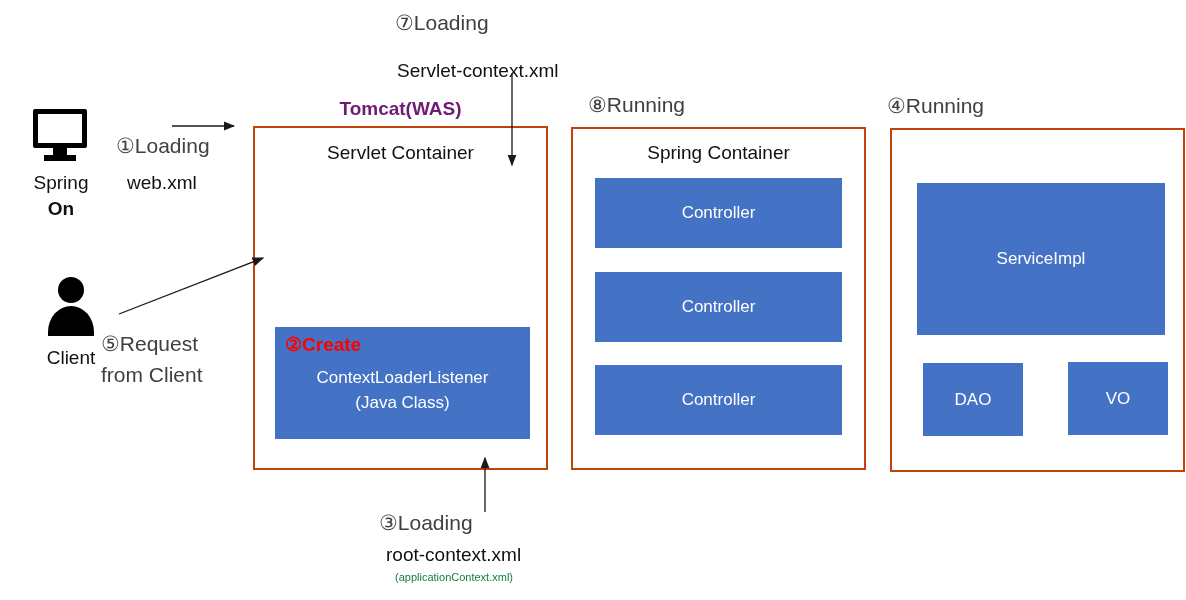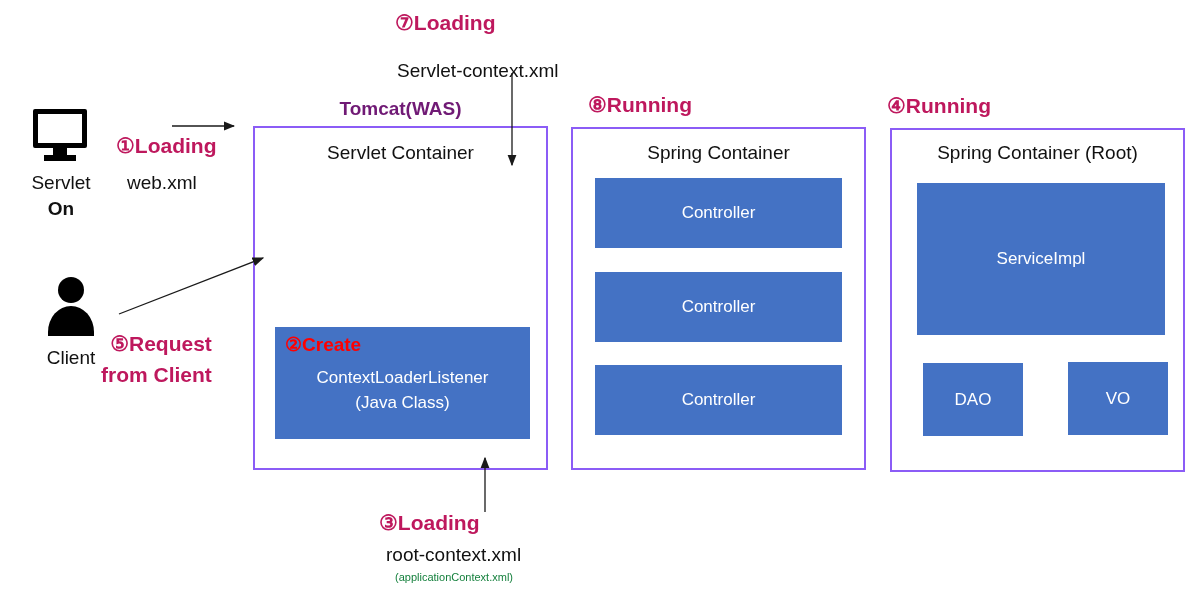--- a/index.html
+++ b/index.html
@@ -3,28 +3,28 @@
 <meta charset="utf-8">
 <style>
   * { margin:0; padding:0; box-sizing:border-box; }
   html,body { background:#ffffff; }
   body { font-family:"Liberation Sans", sans-serif; color:#0d0d0d; }
 
   .canvas { position:relative; width:1186px; height:600px; background:#ffffff; overflow:hidden; }
 
   .arrows { position:absolute; left:0; top:0; width:1186px; height:600px; pointer-events:none; z-index:5; }
 
-  .outer-box { position:absolute; background:#ffffff; border:2px solid #8b5cf6; z-index:1; }
+  .outer-box { position:absolute; background:#ffffff; border:2px solid #c2410c; z-index:1; }
   .box-title { position:absolute; left:0; right:0; text-align:center; font-size:19px; color:#111111; }
   .blue-box { position:absolute; background:#4472C4; color:#ffffff; z-index:2; }
   .blue-box .step-tag { position:absolute; left:10px; top:6px; font-size:19px; font-weight:bold; color:#ff0000; white-space:pre; }
   .blue-line { position:absolute; left:0; width:100%; text-align:center; font-size:17px; color:#ffffff; white-space:nowrap; }
   .blue-center { position:absolute; inset:0; display:flex; align-items:center; justify-content:center; font-size:17px; color:#ffffff; }
 
-  .red-step { position:absolute; color:#be185d; font-weight:bold; font-size:21px; white-space:nowrap; z-index:4;text-align:right; }
+  .red-step { position:absolute; color:#404040; font-weight:normal; font-size:21px; white-space:nowrap; z-index:4; }
   .black-label { position:absolute; color:#111111; font-size:19px; white-space:nowrap; z-index:4; }
   .small-label { position:absolute; color:#15803d; font-size:11px; white-space:nowrap; z-index:4; }
   .bold-title { position:absolute; text-align:center; font-weight:bold; font-size:19px; color:#701a75; z-index:4; }
 
   
   .monitor { position:absolute; left:33px; top:109px; width:54px; height:52px; z-index:3; }
   .monitor .screen { position:absolute; left:0; top:0; width:54px; height:39px; border:5px solid #000; border-radius:2px; background:#fff; }
   .monitor .neck { position:absolute; left:20px; top:39px; width:14px; height:8px; background:#000; }
   .monitor .base { position:absolute; left:11px; top:46px; width:32px; height:6px; background:#000; }
 
@@ -73,21 +73,21 @@
 
   <div class="red-step" style="left:395px; top:11px;">⑦Loading</div>
   <div class="black-label" style="left:397px; top:60px;text-align:center;">Servlet-context.xml</div>
 
   <div class="monitor">
     <div class="screen"></div>
     <div class="neck"></div>
     <div class="base"></div>
   </div>
   <div class="actor-label" style="left:22px; top:170px; width:78px; line-height:26px;">
-    <div>Servlet</div>
+    <div>Spring</div>
     <div class="line2">On</div>
   </div>
 
   <div class="red-step" style="left:116px; top:134px;">①Loading</div>
   <div class="black-label" style="left:127px; top:172px;">web.xml</div>
 
   <div class="person">
     <div class="head"></div>
     <div class="body"></div>
   </div>
@@ -123,21 +123,20 @@
     <div class="blue-box controller-box" style="top:143px;">
       <div class="blue-center">Controller</div>
     </div>
     <div class="blue-box controller-box" style="top:236px;">
       <div class="blue-center">Controller</div>
     </div>
   </div>
 
   <div class="red-step" style="left:887px; top:94px;">④Running</div>
   <div class="outer-box root-box">
-    <div class="box-title">Spring Container (Root)</div>
     <div class="blue-box service-box">
       <div class="blue-center">ServiceImpl</div>
     </div>
     <div class="blue-box dao-box">
       <div class="blue-center">DAO</div>
     </div>
     <div class="blue-box vo-box">
       <div class="blue-center">VO</div>
     </div>
   </div>

